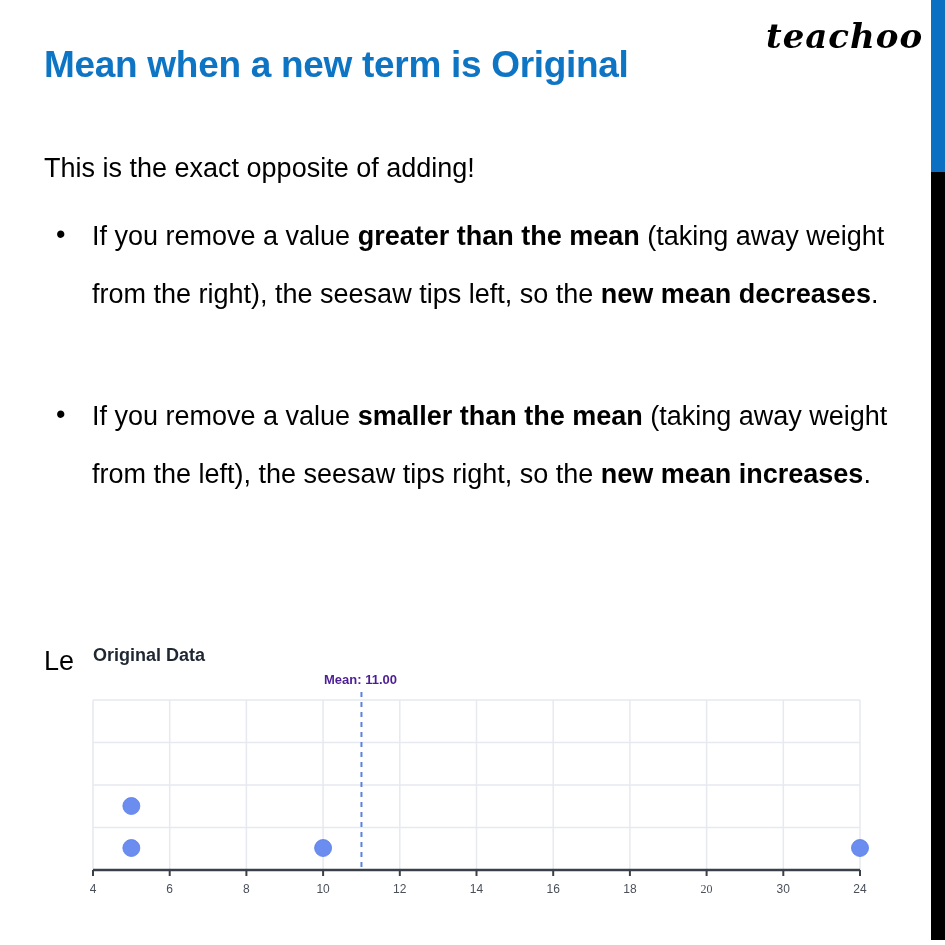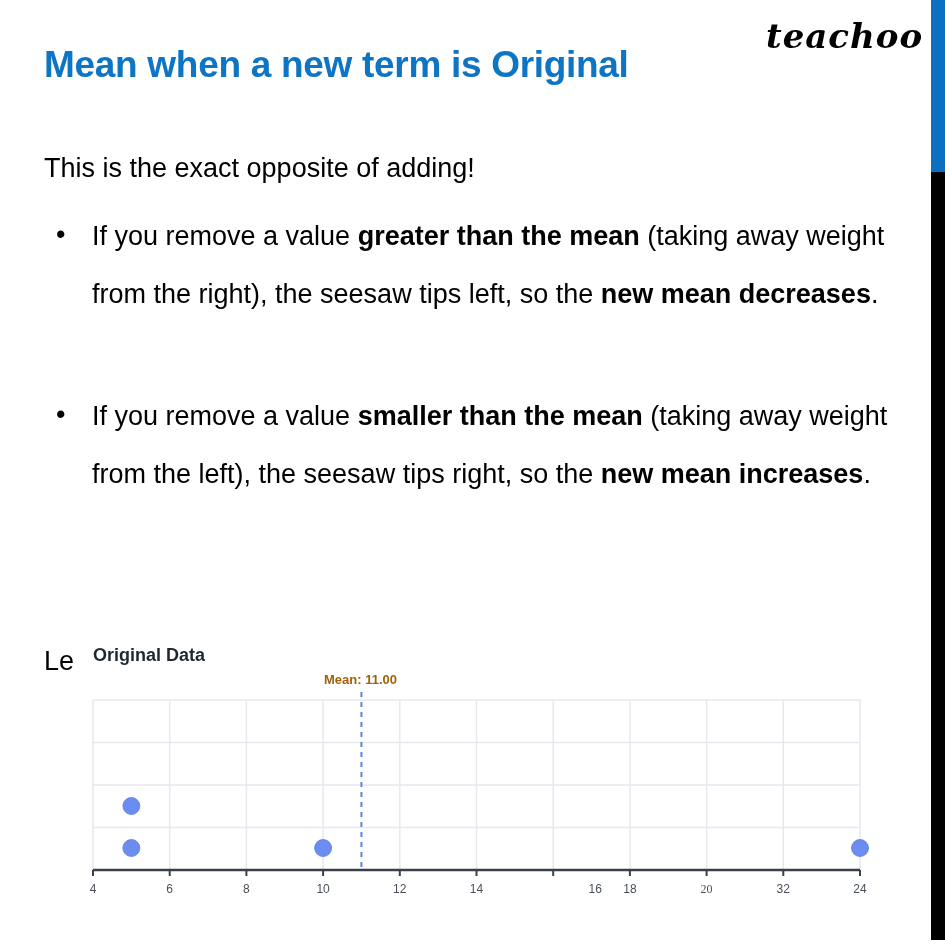--- a/index.html
+++ b/index.html
@@ -10,21 +10,21 @@
   .side-blue { position:absolute; left:931px; top:0; width:14px; height:172px; background:#0b6fc2; }
   .side-black { position:absolute; left:931px; top:172px; width:14px; height:768px; background:#000; }
   .title { position:absolute; left:44px; top:44px; font-size:37px; font-weight:bold; color:#0e74c4; letter-spacing:-0.3px; }
   .intro { position:absolute; left:44px; top:153px; font-size:27px; }
   .bullet { position:absolute; left:56px; font-size:27px; }
   .bullet-text { position:absolute; left:92px; width:820px; font-size:27px; line-height:58px; }
   .bullet-text b { font-weight:bold; }
   .le { position:absolute; left:44px; top:646px; font-size:27px; }
   .chart { position:absolute; left:0; top:12px; width:791px; height:945px; }
   .chart-title { position:absolute; left:93px; top:633px; font-size:18px; font-weight:bold; color:#1f2733; }
-  .mean-label { position:absolute; left:324px; top:660px; font-size:13px; font-weight:bold; color:#a16207; }
+  .mean-label { position:absolute; left:324px; top:660px; font-size:13px; font-weight:bold; color:#4c1d95; }
   .tick { position:absolute; top:870px; font-size:12px; color:#4a505a; transform:translateX(-50%); }
 </style>
 </head>
 <body>
 
 <div class="side-blue"></div>
 <div class="side-black"></div>
 
 <div class="logo">teachoo</div>
 <div class="title">Mean when a new term is Original</div>
@@ -80,19 +80,19 @@
       <circle cx="323.1" cy="836" r="8.5" fill="#6b8df0" stroke="#5a7de8" stroke-width="0.8"></circle>
       <circle cx="860" cy="836" r="8.5" fill="#6b8df0" stroke="#5a7de8" stroke-width="0.8"></circle>
     </svg>
   <div id="ticks">
       <div class="tick" style="left: 93px;">4</div>
       <div class="tick" style="left: 169.7px;">6</div>
       <div class="tick" style="left: 246.4px;">8</div>
       <div class="tick" style="left: 323.1px;">10</div>
       <div class="tick" style="left: 399.8px; text-align: center;">12</div>
       <div class="tick" style="left: 476.5px;">14</div>
-      <div class="tick" style="left: 553.2px; margin-left: 42px;">16</div>
+      <div class="tick" style="left: 553.2px;">16</div>
       <div class="tick" style="left: 629.9px;">18</div>
       <div class="tick" style="left: 706.6px; font-family: Liberation Serif, serif;">20</div>
-      <div class="tick" style="left: 783.3px;">32</div>
+      <div class="tick" style="left: 783.3px;">30</div>
       <div class="tick" style="left: 860px;">24</div>
     </div>
 </div>
 
 </body></html>

